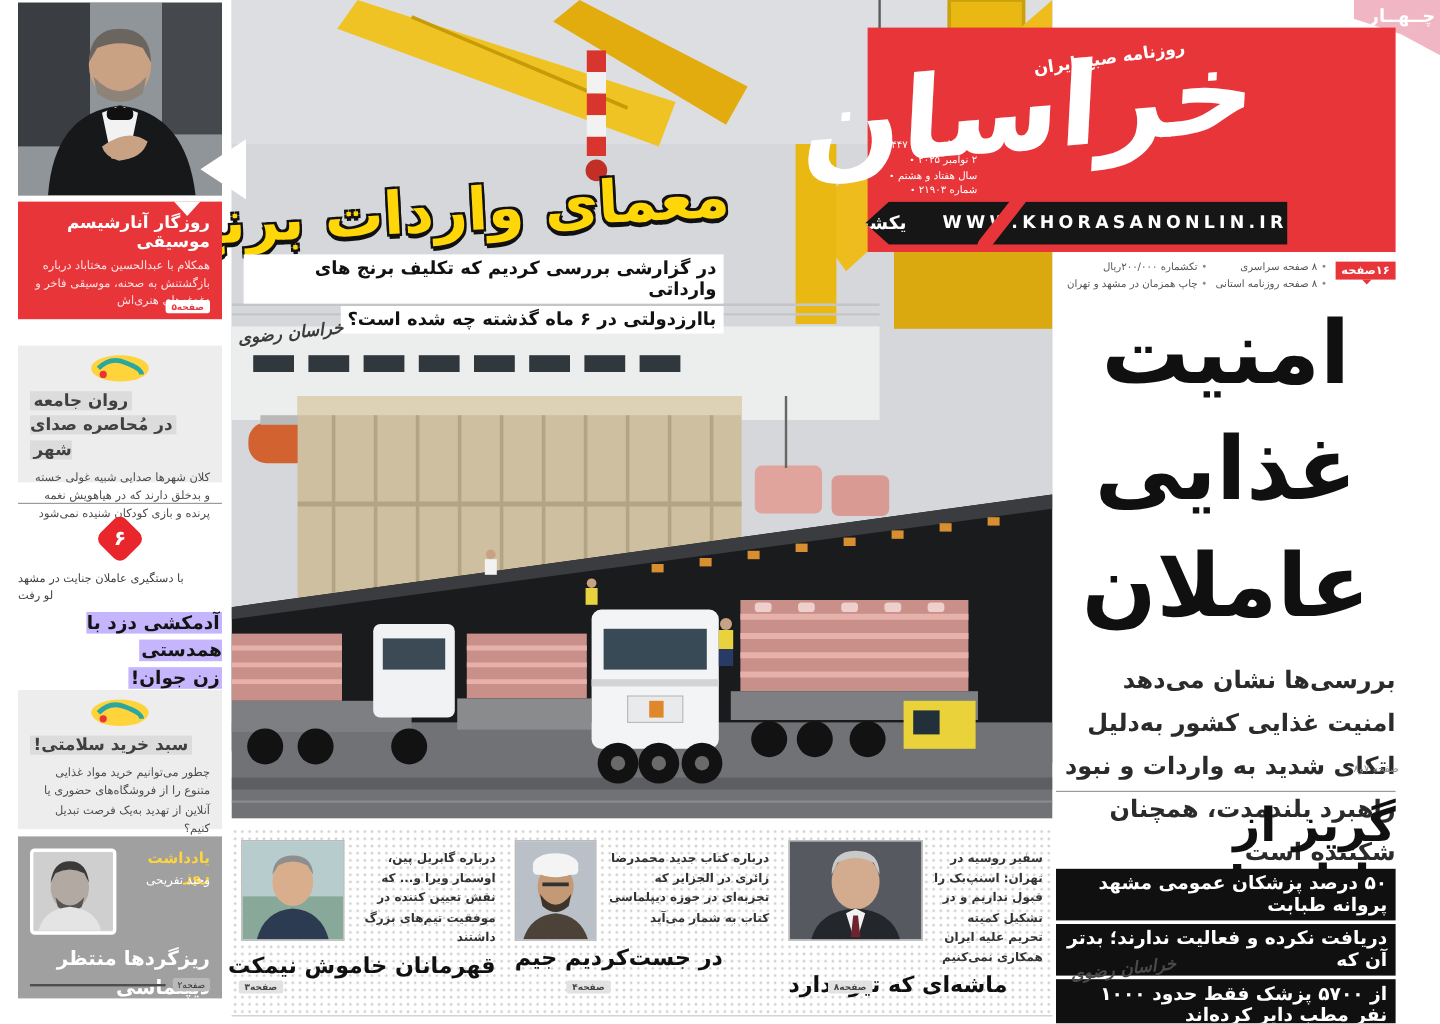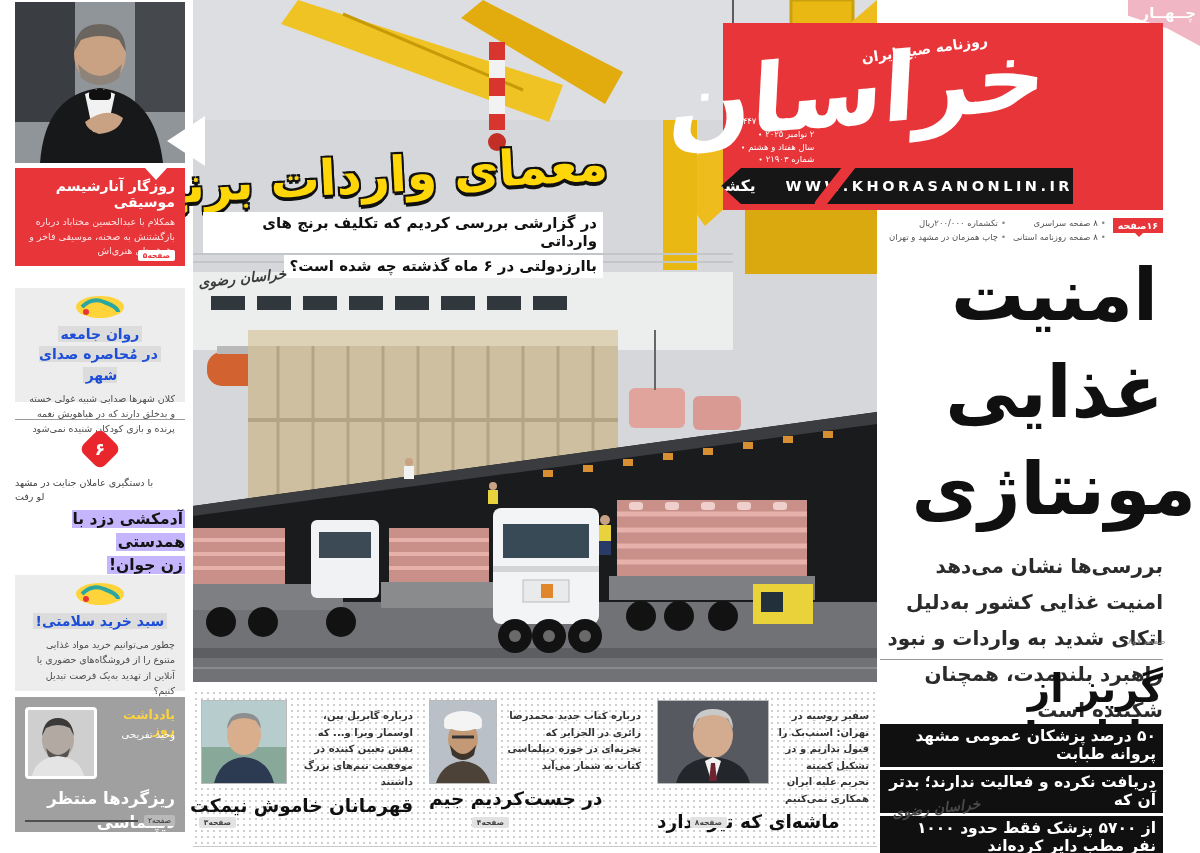--- a/index.html
+++ b/index.html
@@ -32,21 +32,21 @@
 
   
   .info-strip { left:880px; top:216px; width:283px; height:30px; display:flex; align-items:flex-start; gap:7px; direction:rtl; }
   .pages-badge { background:#e8353a; color:#fff; font-size:9.5px; font-weight:bold; padding:2px 5px; position:relative; margin-top:2px;text-align:center; }
   .pages-badge::after { content:""; position:absolute; top:100%; right:40%; border:4px solid transparent; border-top-color:#e8353a; }
   .info-col { display:flex; flex-direction:column; }
   .info-item { font-size:8.5px; color:#555; line-height:1.7; white-space:nowrap; }
   .info-item::before { content:"•"; color:#888; margin-left:3px; }
 
   
-  .main-head { left:880px; top:246px; width:283px; text-align:center; color:#101010;margin-left:33px; }
+  .main-head { left:880px; top:246px; width:283px; text-align:center; color:#101010; }
   .main-head div { font-size:73px; font-weight:bold; line-height:1.33; letter-spacing:-2px; }
   .main-deck { left:884px; top:548px; width:279px; font-size:20px; font-weight:bold; color:#2b2b2b;
                line-height:1.8; text-align:right; }
   .main-pageref { left:1128px; top:636px; font-size:8.5px; color:#8a8a8a; }
   .col-rule { left:880px; top:659px; width:283px; height:1px; background:#9b9b9b; }
   .second-head { left:880px; top:666px; width:283px; text-align:right; font-size:39px; font-weight:bold; color:#101010; line-height:1.2; }
   .second-deck { left:880px; top:724px; width:283px; text-align:right; }
   .second-deck span { display:inline-block; background:#101010; color:#fff; font-size:15.5px; font-weight:bold;
                       padding:3px 7px 4px; margin-bottom:3px; }
   .signature { font-size:14px; font-weight:bold; color:#4a4a4a; font-style:italic; transform:rotate(-6deg); }
@@ -69,21 +69,21 @@
   .red-box .notch { position:absolute; top:0; right:18px; width:0; height:0;
                     border:11px solid transparent; border-top:12px solid #fff; }
   .red-box-title { color:#fff; font-weight:bold; font-size:14px; text-align:right; margin-bottom:5px; }
   .red-box-text { color:#ffe2e2; font-size:9.5px; line-height:1.55; text-align:right; }
   .red-box-badge { position:absolute; bottom:5px; right:10px; background:#fff; color:#e8353a;
                    font-size:7.5px; font-weight:bold; padding:1px 5px; border-radius:2px; }
   .gray-box { background:#ededed; padding:6px 10px; }
   .gb1 { top:288px; height:114px; }
   .gb2 { top:575px; height:116px; }
   .life-logo { display:block; margin:0 auto 4px; }
-  .gb-title { font-weight:bold; font-size:14px; color:#1d4ed8; text-align:center; line-height:1.45; }
+  .gb-title { font-weight:bold; font-size:14px; color:#404040; text-align:left; line-height:1.45; }
   .gb-title em { font-style:normal; background:#dcdcdc; padding:0 3px; }
   .gb-text { margin-top:6px; font-size:9.5px; color:#4c4c4c; line-height:1.6; text-align:right; }
   .sb-rule { top:419px; height:1px; background:#9b9b9b; }
   .crime { top:428px; height:132px; text-align:center; }
   .crime-icon { display:inline-block; margin-top:6px; width:30px; height:30px; background:#e8262c; border-radius:7px;
                 transform:rotate(45deg); position:relative; }
   .crime-icon b { position:absolute; inset:0; display:flex; align-items:center; justify-content:center;
                   transform:rotate(-45deg); color:#fff; font-size:17px; }
   .crime-kicker { margin-top:8px; font-size:9.5px; color:#3f3f3f; text-align:left; line-height:1.5; }
   .crime-title { margin-top:3px; font-weight:bold; font-size:15.5px; color:#141414; text-align:right; line-height:1.5; }
@@ -312,21 +312,21 @@
     </div>
     <div class="info-col">
       <div class="info-item">تکشماره ۲۰۰/۰۰۰ریال</div>
       <div class="info-item">چاپ همزمان در مشهد و تهران</div>
     </div>
   </div>
 
   <div class="abs main-head">
     <div>امنیت</div>
     <div>غذایی</div>
-    <div>مونتاژی</div>
+    <div>عاملان</div>
   </div>
   <div class="abs main-deck">بررسی‌ها نشان می‌دهد امنیت غذایی کشور به‌دلیل اتکای شدید به واردات و نبود راهبرد بلندمدت، همچنان شکننده است</div>
   <div class="abs main-pageref">صفحه ۷و۸</div>
   <div class="abs col-rule"></div>
   <div class="abs second-head">گریز از طبابت!</div>
   <div class="abs second-deck">
     <span>۵۰ درصد پزشکان عمومی مشهد پروانه طبابت</span><br>
     <span>دریافت نکرده و فعالیت ندارند؛ بدتر آن که</span><br>
     <span>از ۵۷۰۰ پزشک فقط حدود ۱۰۰۰ نفر مطب دایر کرده‌اند</span>
   </div>

